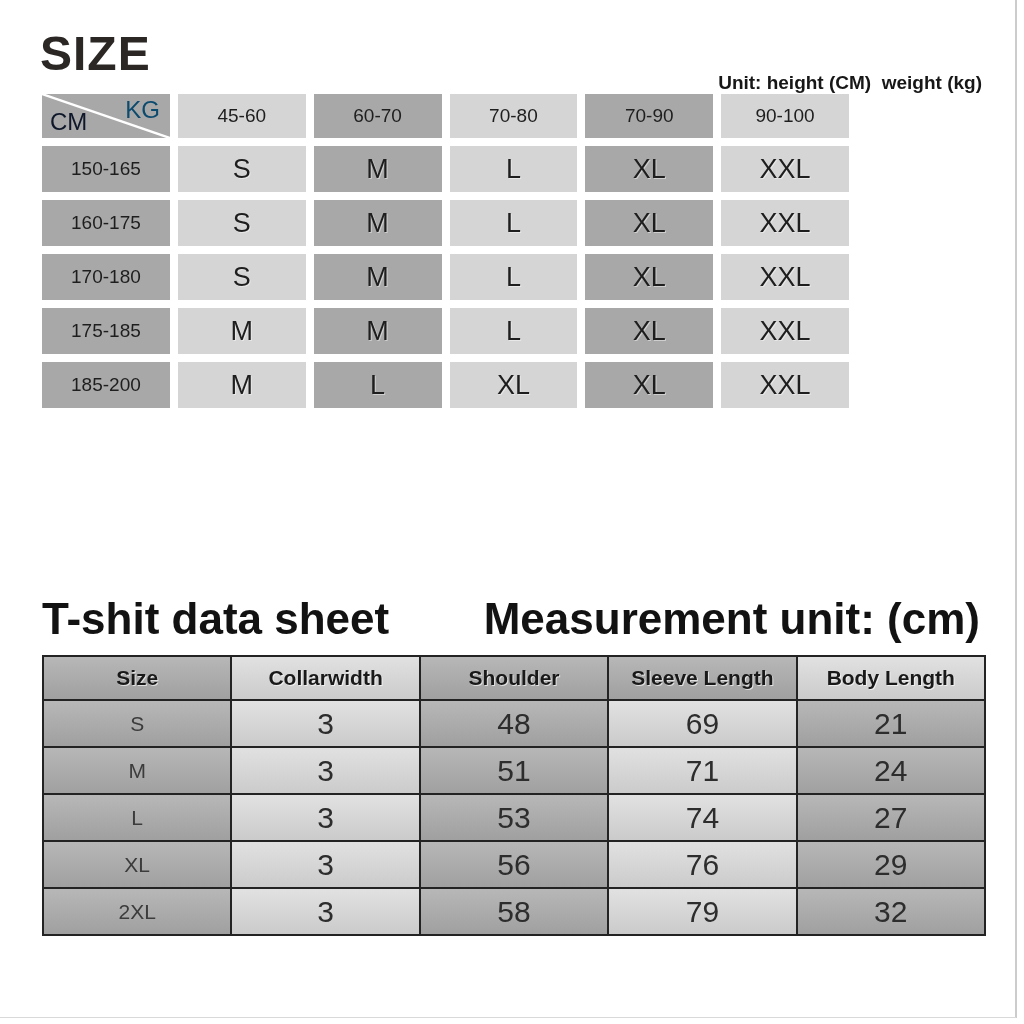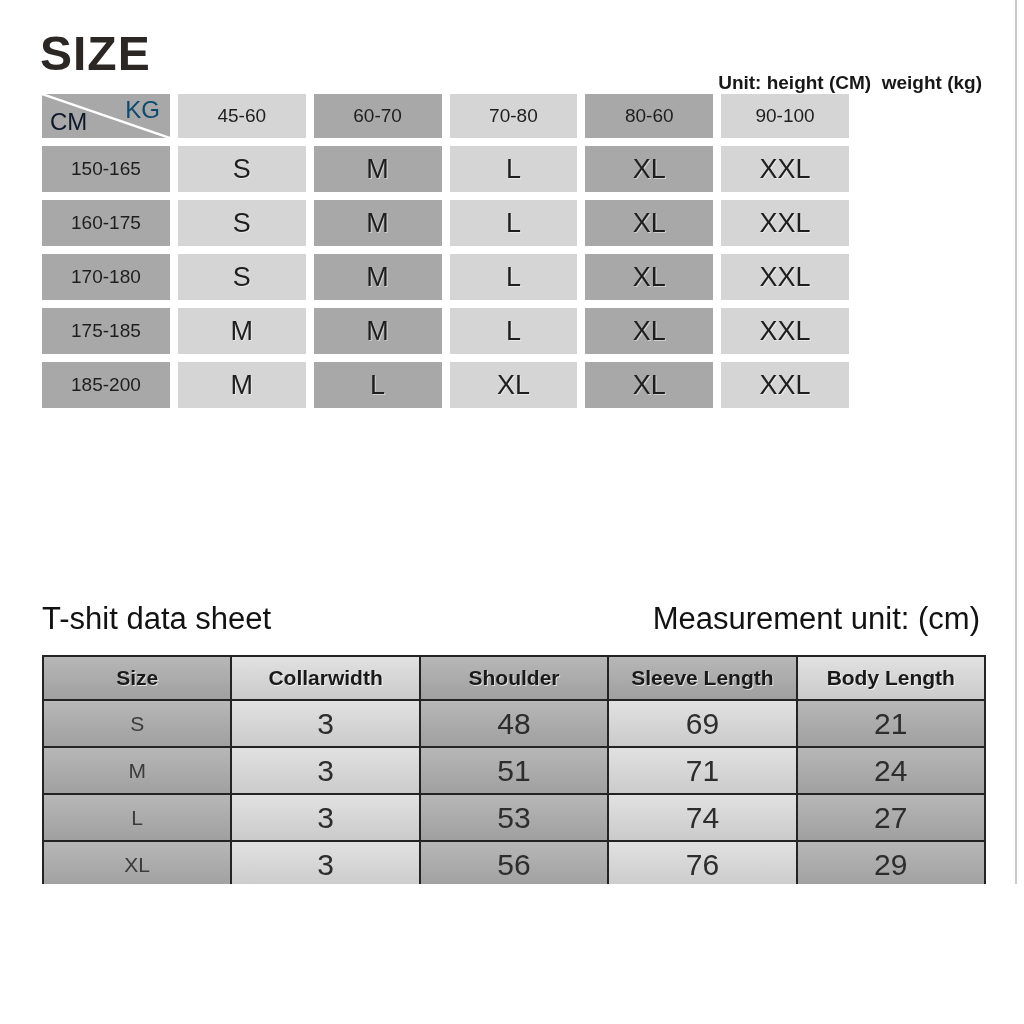--- a/index.html
+++ b/index.html
@@ -1,17 +1,17 @@
 <!DOCTYPE html>
 <html><head>
 <meta charset="utf-8">
 <style>
   html,body { margin:0; padding:0; background:#ffffff; }
   .canvas {
-    position:relative; width:1024px; height:884px; background:#ffffff;
+    position:relative; width:1024px; height:1024px; background:#ffffff;
     font-family:"Liberation Sans", sans-serif; overflow:hidden;
     --dark:#a8a8a8; --light:#d5d5d5;
   }
 
   
   .page-title {
     position:absolute; left:40px; top:26px; margin:0;
     font-size:48px; font-weight:900; letter-spacing:1px; color:#2b2725;
   }
   .unit-note {
@@ -35,21 +35,21 @@
   .corner { position:relative; }
   .corner svg { position:absolute; left:0; top:0; width:100%; height:100%; }
   .corner .kg { position:absolute; top:2px; right:10px; font-size:24px; color:#0c4a6e; }
   .corner .cm { position:absolute; bottom:2px; left:8px; font-size:24px; color:#0f172a; }
 
   
   .sheet-titles {
     position:absolute; left:42px; right:44px; top:598px; height:42px;
     display:flex; justify-content:space-between; align-items:center;
   }
-  .sheet-title, .sheet-unit { font-size:31px; color:#121212; }
+  .sheet-title, .sheet-unit { font-size:44px; color:#121212;font-weight:bold; }
 
   .sheet-grid {
     position:absolute; left:42px; top:655px; width:940px;
     background:#232323; padding:2px;
     display:grid; grid-template-columns:repeat(5,1fr);
     grid-template-rows:42px repeat(5,45px); gap:2px;
   }
   .sg-cell { display:flex; align-items:center; justify-content:center; }
   .sg-dark  { background:linear-gradient(180deg,#b7b7b7 0%,#a0a0a0 100%); }
   .sg-light { background:linear-gradient(180deg,#e1e1e1 0%,#cbcbcb 100%); }
@@ -77,21 +77,21 @@
     <div class="tg-cell dark corner">
       <svg viewBox="0 0 100 100" preserveAspectRatio="none" aria-hidden="true">
         <line x1="0" y1="0" x2="100" y2="100" stroke="#ffffff" stroke-width="4"></line>
       </svg>
       <span class="kg">KG</span>
       <span class="cm">CM</span>
     </div>
     <div class="tg-cell light">45-60</div>
     <div class="tg-cell dark">60-70</div>
     <div class="tg-cell light">70-80</div>
-    <div class="tg-cell dark">80-60</div>
+    <div class="tg-cell dark">70-90</div>
     <div class="tg-cell light">90-100</div>
 
     <div class="tg-cell dark">150-165</div>
     <div class="tg-cell light size-letter">S</div>
     <div class="tg-cell dark size-letter">M</div>
     <div class="tg-cell light size-letter">L</div>
     <div class="tg-cell dark size-letter">XL</div>
     <div class="tg-cell light size-letter">XXL</div>
 
     <div class="tg-cell dark">160-175</div>

